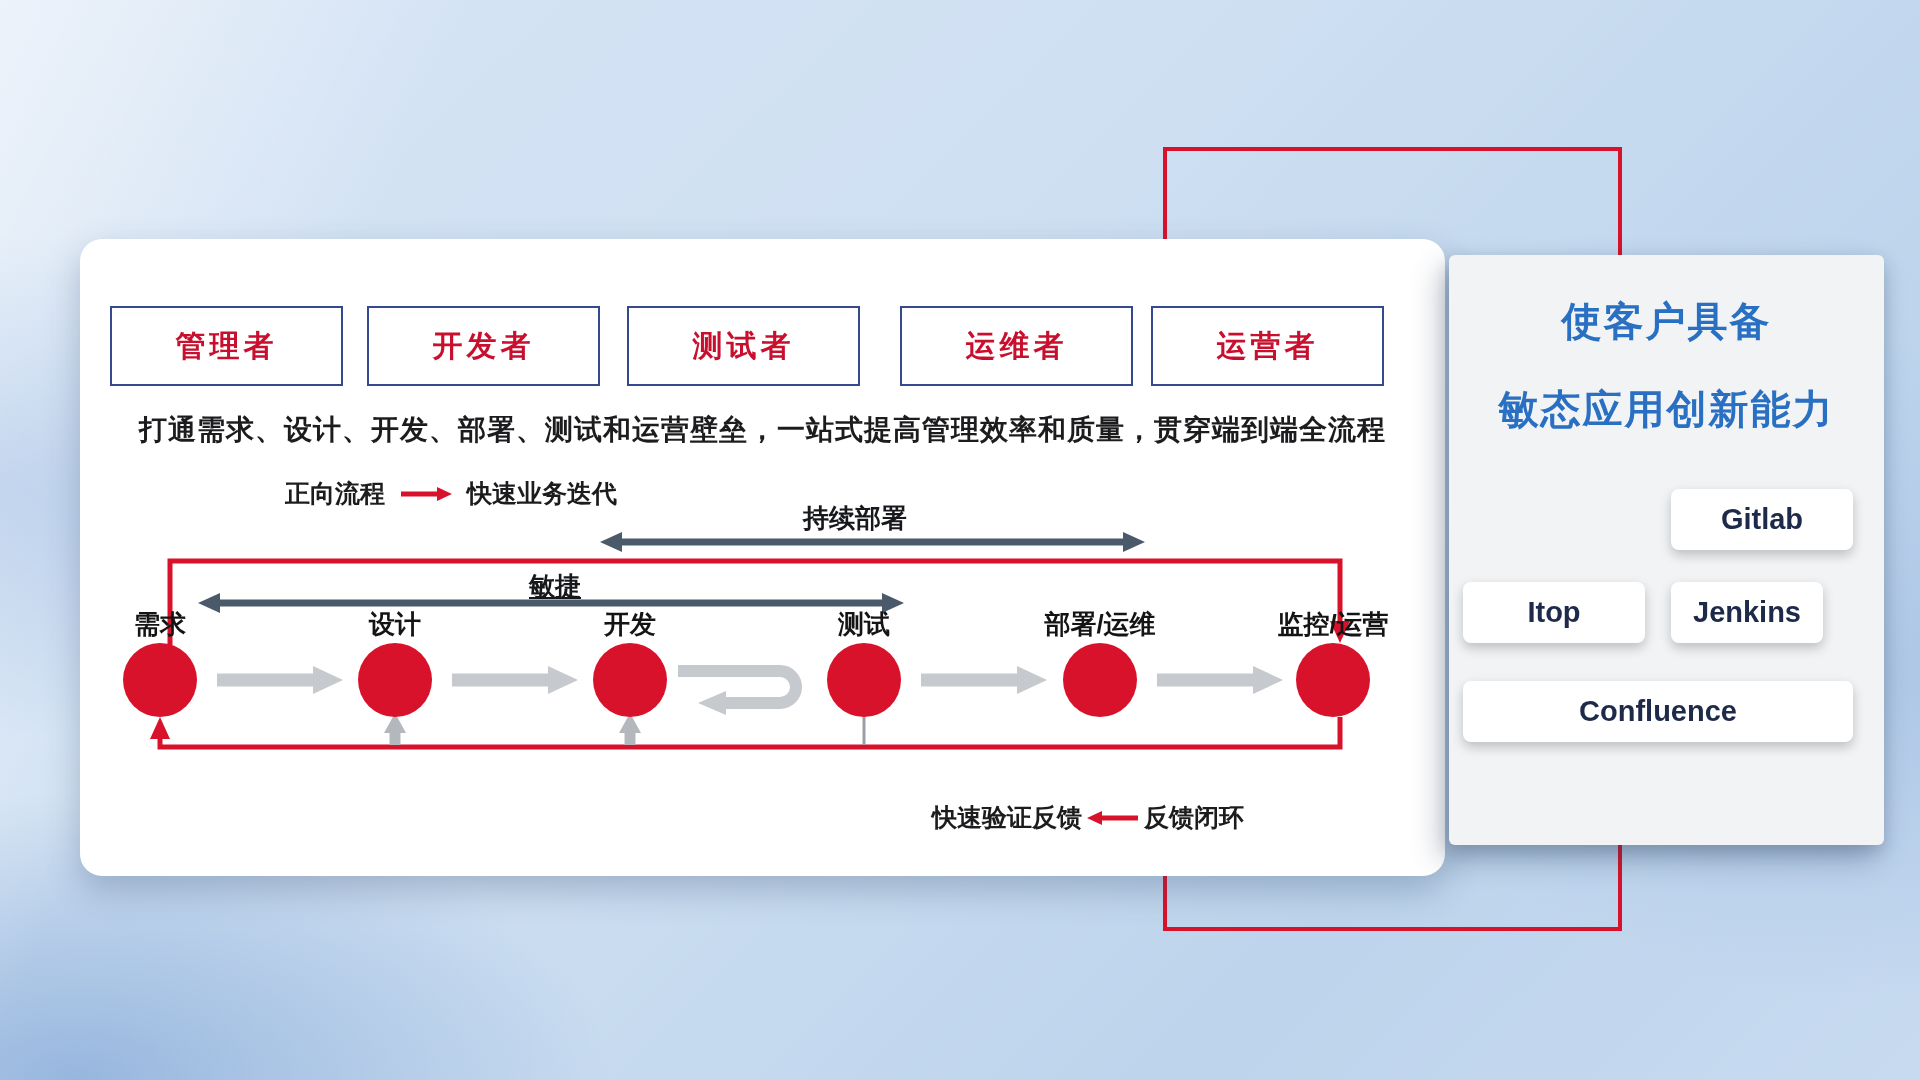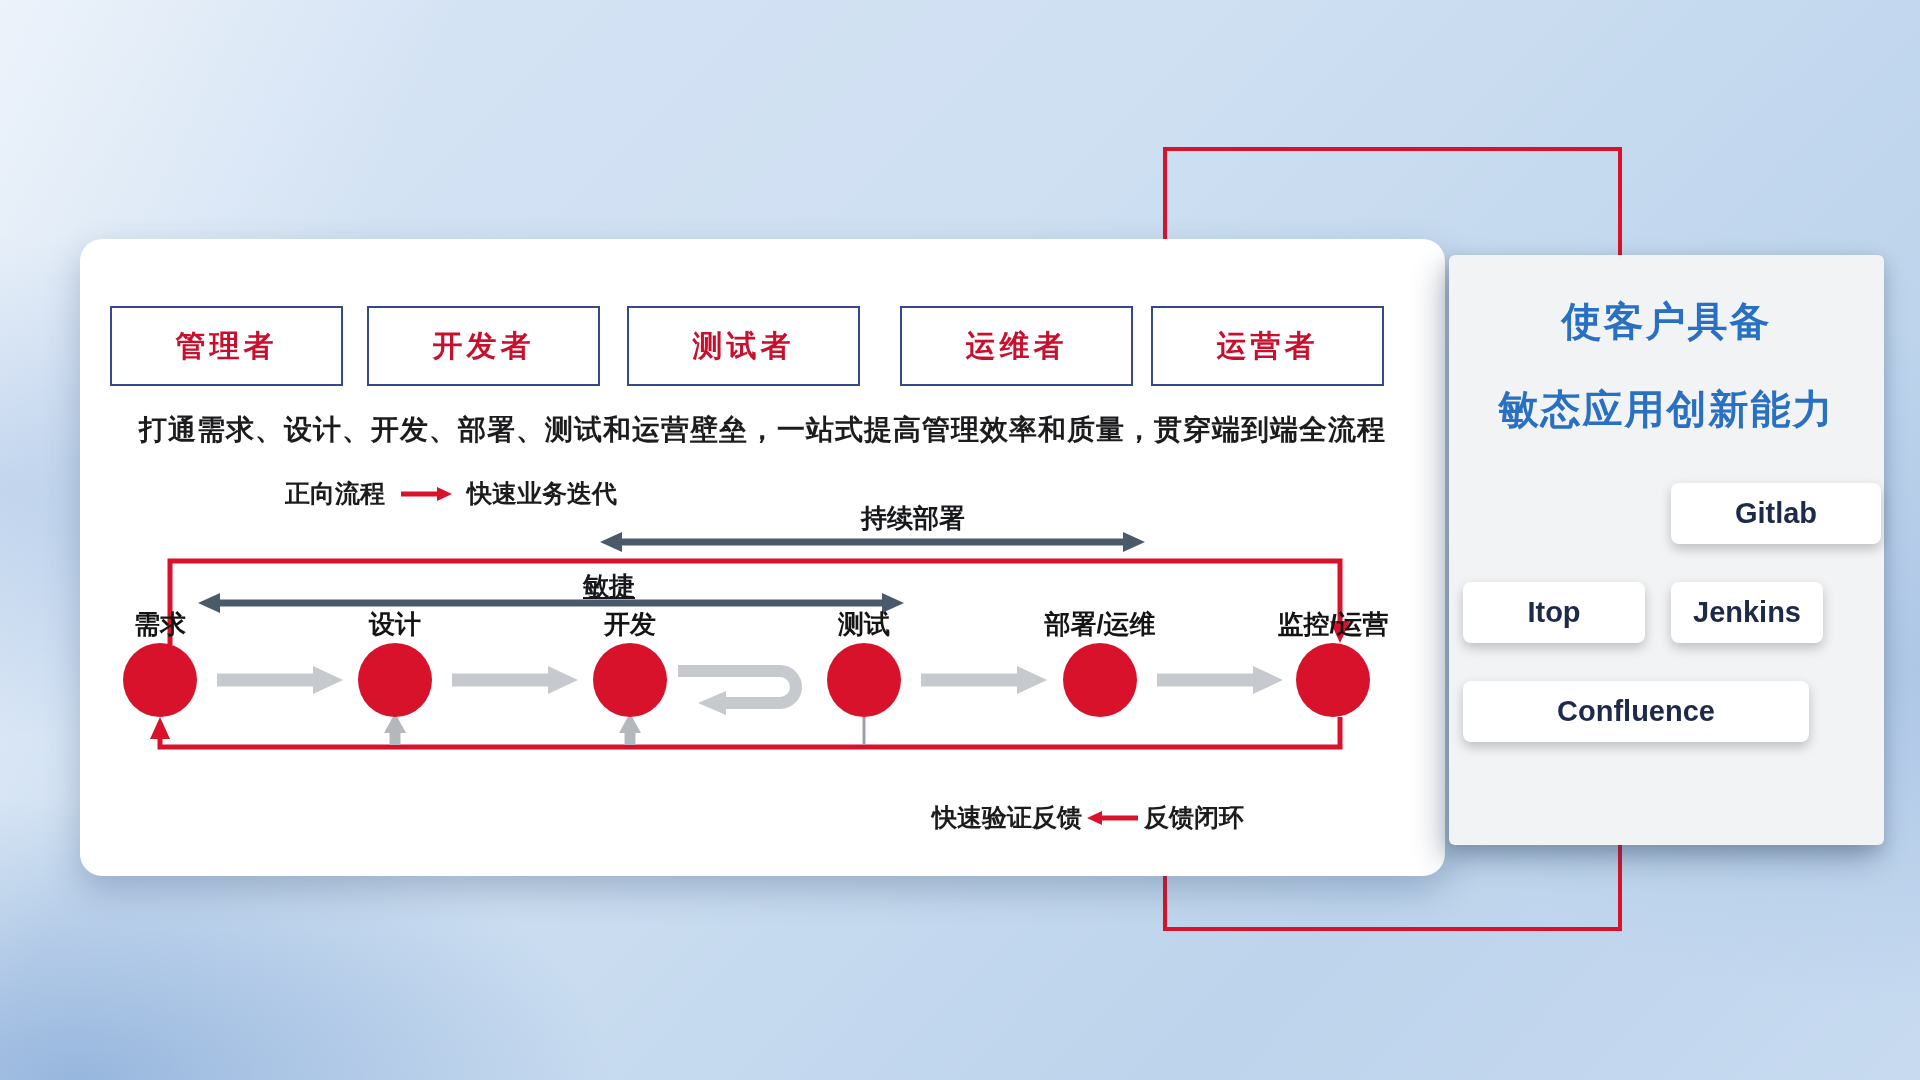--- a/index.html
+++ b/index.html
@@ -39,44 +39,44 @@
   .legend-feedback{
     position:absolute;left:852px;top:562px;display:flex;align-items:center;gap:4px;
     font-size:25px;font-weight:bold;color:#1c1c1e;
   }
   .flow-svg{position:absolute;left:0;top:0;}
   .stage-label{
     position:absolute;top:368px;width:190px;text-align:center;
     font-size:26px;font-weight:600;color:#141414;
   }
   .span-label{
-    position:absolute;text-align:right;font-size:26px;font-weight:bold;color:#16181c;
+    position:absolute;text-align:center;font-size:26px;font-weight:bold;color:#16181c;
   }
   .span-label.agile{left:395px;top:330px;width:160px;text-decoration:underline;}
   .span-label.cd{left:665px;top:262px;width:220px;}
   .side-panel{
     position:absolute;left:1449px;top:255px;width:435px;height:590px;
     background:#f2f3f5;border-radius:6px;z-index:3;
     box-shadow:-8px 14px 30px rgba(40,60,90,.33), 0 6px 16px rgba(40,60,90,.2);
   }
   .side-title{
     margin-top:22px;text-align:center;color:#2a70c2;
     font-size:40px;font-weight:bold;line-height:88px;letter-spacing:2px;
   }
   .tool-chip{
     position:absolute;background:#fff;border-radius:8px;height:61px;
     box-shadow:0 5px 12px rgba(0,0,0,.22);
     display:flex;align-items:center;justify-content:center;
     font-size:29px;font-weight:bold;color:#1e2a4a;
   }
   .chip-jira{left:14px;top:227px;width:182px;}
-  .chip-gitlab{left:222px;top:228px;width:210px;}
+  .chip-gitlab{left:222px;top:234px;width:182px;}
   .chip-itop{left:14px;top:327px;width:182px;}
   .chip-jenkins{left:222px;top:327px;width:152px;}
-  .chip-confluence{left:14px;top:426px;width:346px;}
+  .chip-confluence{left:14px;top:426px;width:390px;}
 </style>
 </head>
 <body>
 
 <div class="stage">
 
   <div class="red-frame"></div>
 
   <div class="white-panel">
 

